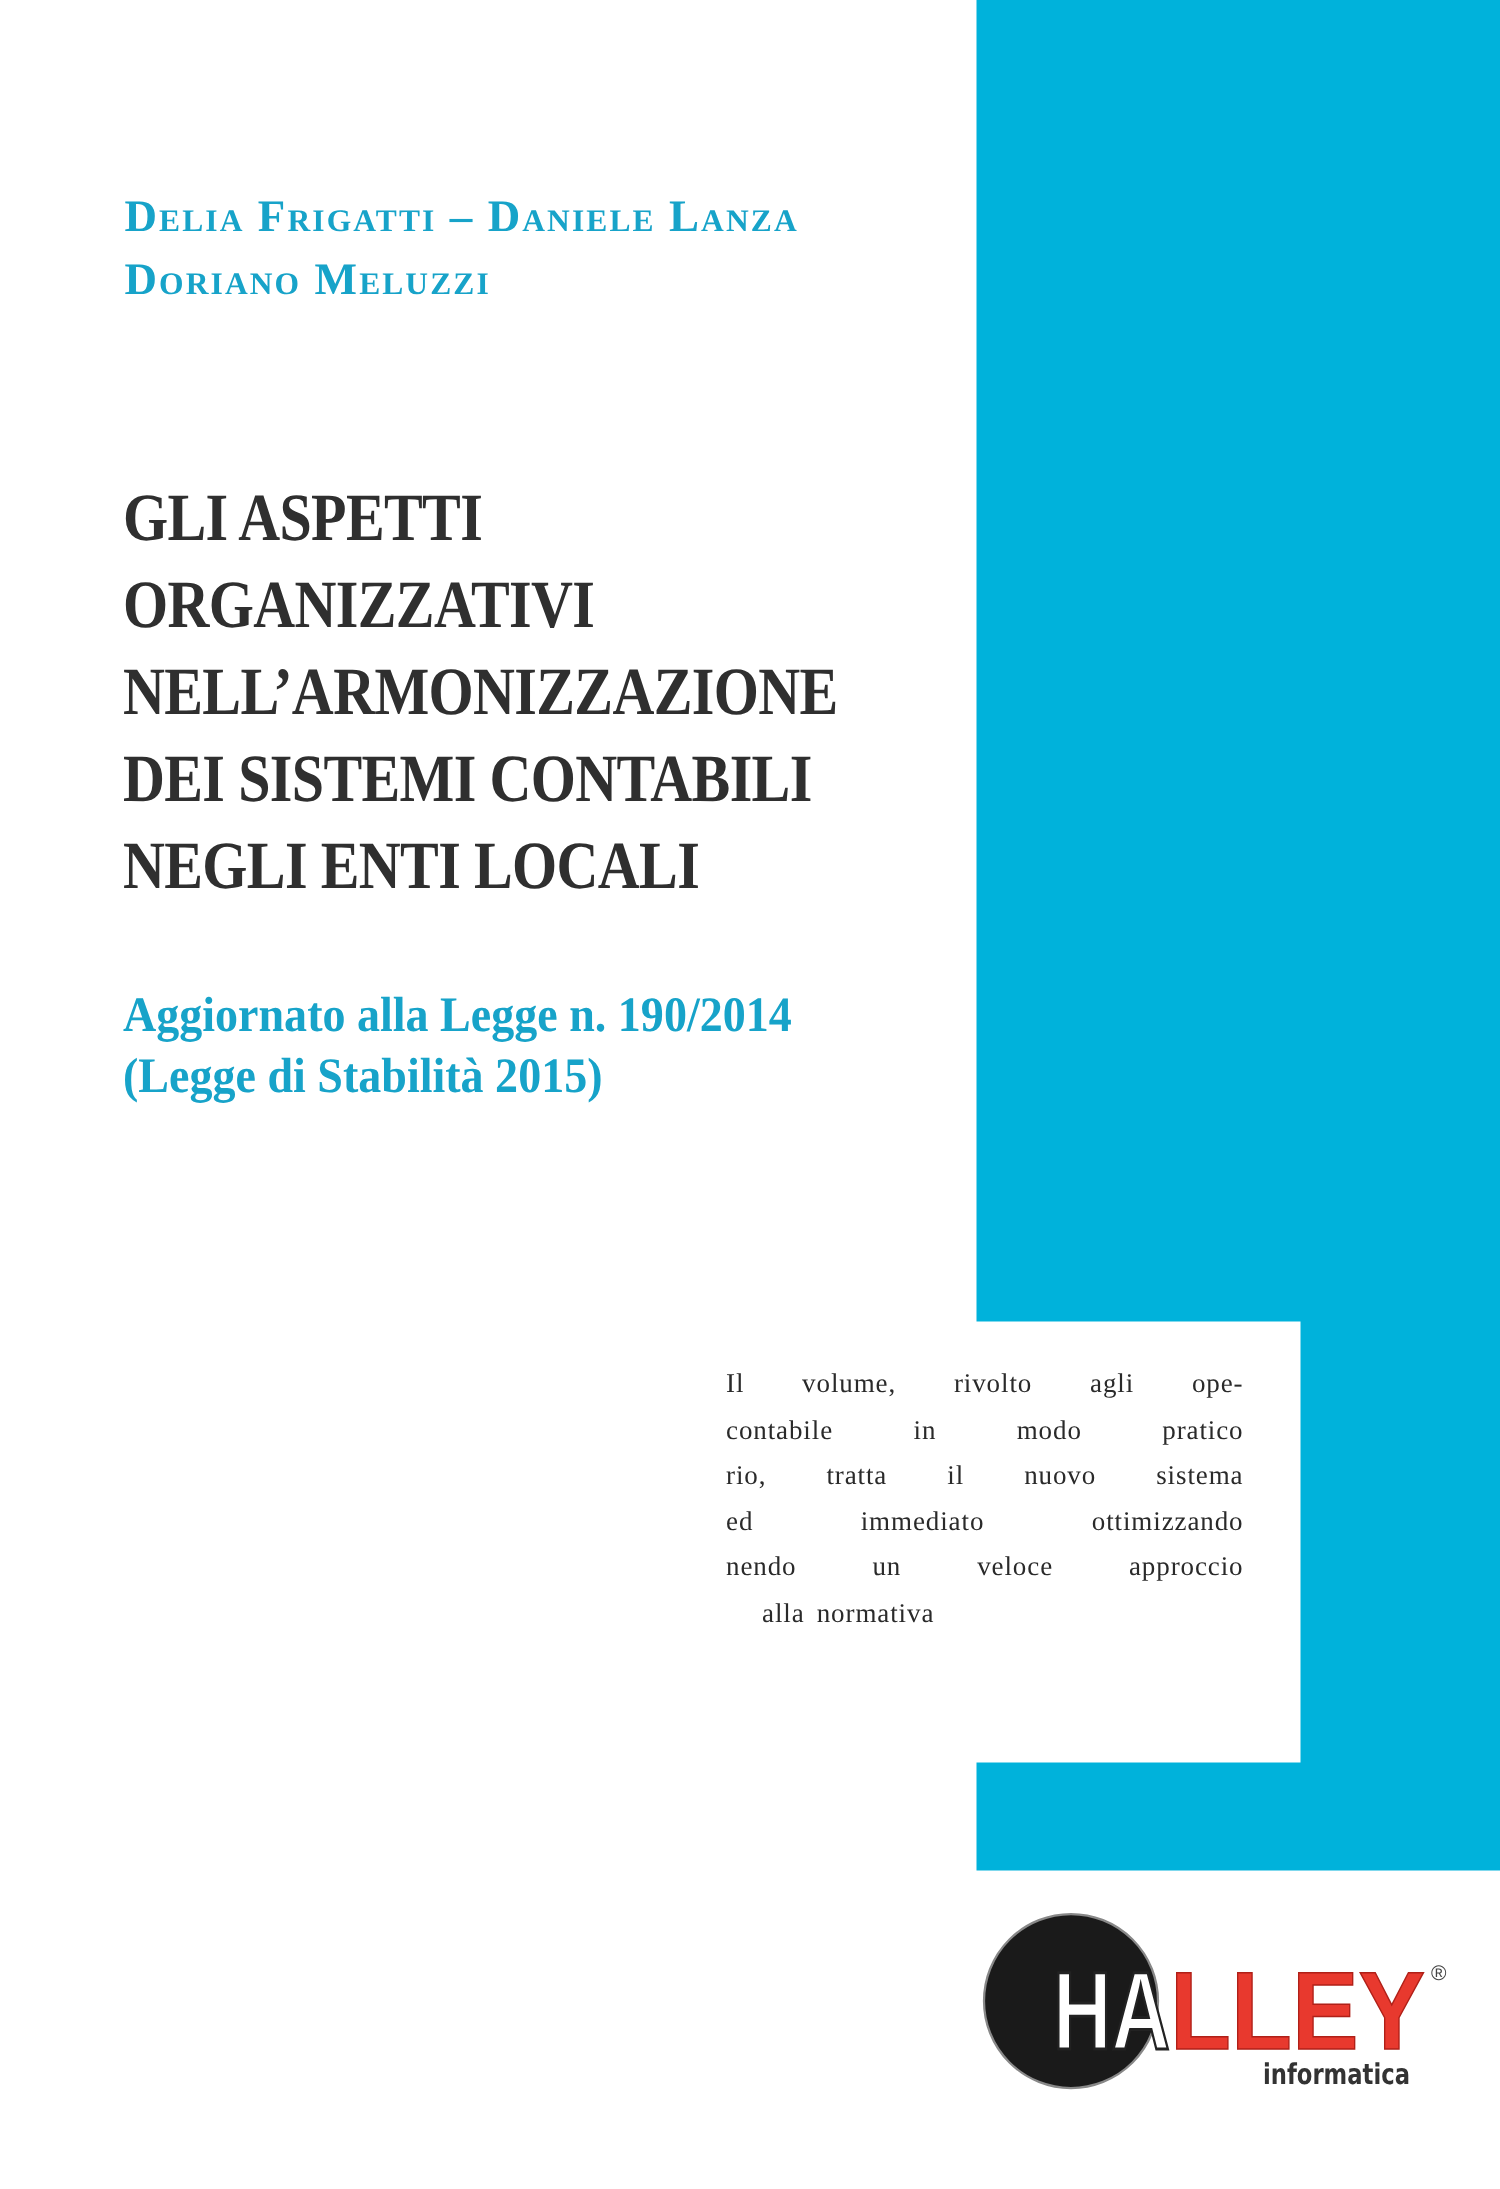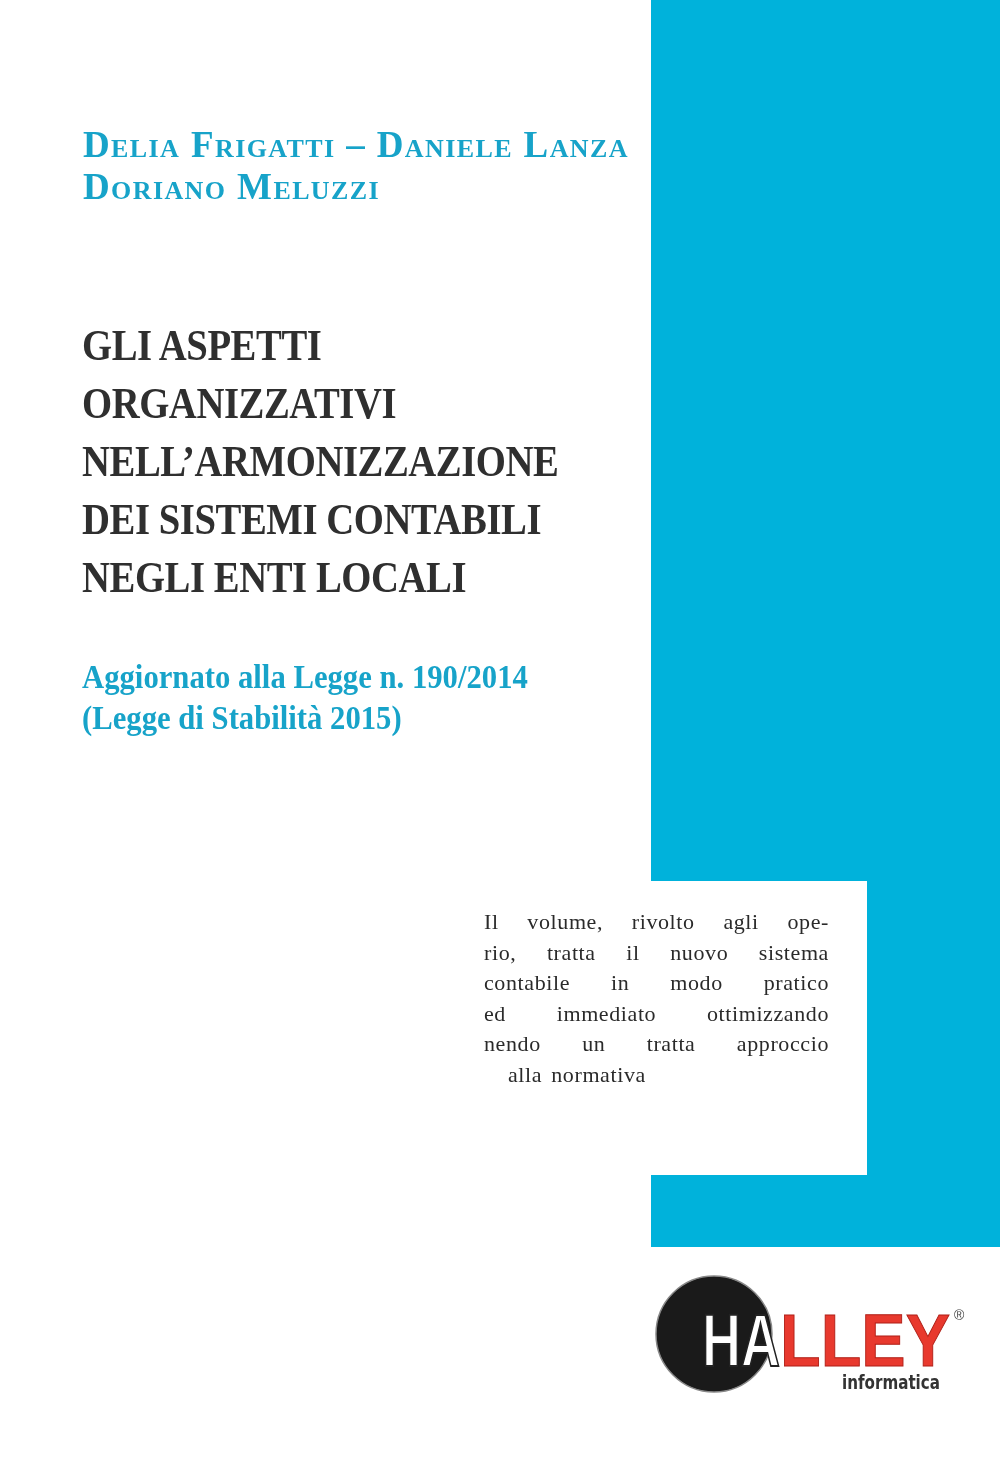--- a/index.html
+++ b/index.html
@@ -12,31 +12,31 @@
       position: absolute; left: 651px; top: 0; width: 349px; height: 1247px;
       background: #00B2DB;
     }
     .summary-box {
       position: absolute; left: 470px; top: 881px; width: 397px; height: 294px;
       background: #ffffff;
     }
     .summary-text {
       position: absolute; left: 14px; top: 26px; width: 345px;
       font-family: "Liberation Serif", "DejaVu Serif", serif;
-      font-size: 22px; line-height: 30.6px; color: #2a2a2a;
+      font-size: 18px; line-height: 30.6px; color: #2a2a2a;
       text-align: justify; letter-spacing: 0.6px; word-spacing: 3px;
     }
     .summary-text span { display: block; text-align: justify; text-align-last: justify; }
     .summary-text span.last { text-align-last: left; margin-left: 24px; }
     .authors {
       position: absolute; left: 83px; top: 124px;
       color: #17A3C9;
       font-family: "Liberation Serif", "DejaVu Serif", serif;
       font-weight: bold; font-variant: small-caps;
-      font-size: 37px; line-height: 42px; letter-spacing: 1.4px;
+      font-size: 30px; line-height: 42px; letter-spacing: 1.4px;
     }
     .authors div { white-space: nowrap; }
     .title {
       position: absolute; left: 82px; top: 316px;
       color: #2f2f2f;
       font-family: "Liberation Serif", "DejaVu Serif", serif;
       font-weight: bold;
       font-size: 45px; line-height: 58px; letter-spacing: -0.5px;
       transform: scaleX(0.86); transform-origin: left top;
     }
@@ -74,24 +74,24 @@
 </div>
 
 <div class="subtitle">
   <div>Aggiornato alla Legge n. 190/2014</div>
   <div>(Legge di Stabilità 2015)</div>
 </div>
 
 <div class="summary-box">
   <div class="summary-text">
     <span>Il volume, rivolto agli ope-</span>
+    <span>contabile in modo pratico</span>
     <span>rio, tratta il nuovo sistema</span>
-    <span>contabile in modo pratico</span>
     <span>ed immediato ottimizzando</span>
-    <span>nendo un tratta approccio</span>
+    <span>nendo un veloce approccio</span>
     <span class="last">alla normativa</span>
   </div>
 </div>
 
 <div class="logo">
   <svg viewBox="0 0 320 125" xmlns="http://www.w3.org/2000/svg">
     <circle cx="62" cy="62" r="58" fill="#1a1a1a" stroke="#888" stroke-width="1.5"></circle>
     <text x="50" y="94" font-family="Liberation Sans, DejaVu Sans, sans-serif" font-weight="bold" font-size="74" fill="#ffffff" stroke="#222" stroke-width="2" textLength="78" lengthAdjust="spacingAndGlyphs">HA</text>
     <text x="128" y="94" font-family="Liberation Sans, DejaVu Sans, sans-serif" font-weight="bold" font-size="74" fill="#E8392E" stroke="#b02018" stroke-width="1" textLength="170" lengthAdjust="spacingAndGlyphs">LLEY</text>
     <text x="302" y="48" font-family="Liberation Sans, DejaVu Sans, sans-serif" font-size="14" fill="#444">®</text>

